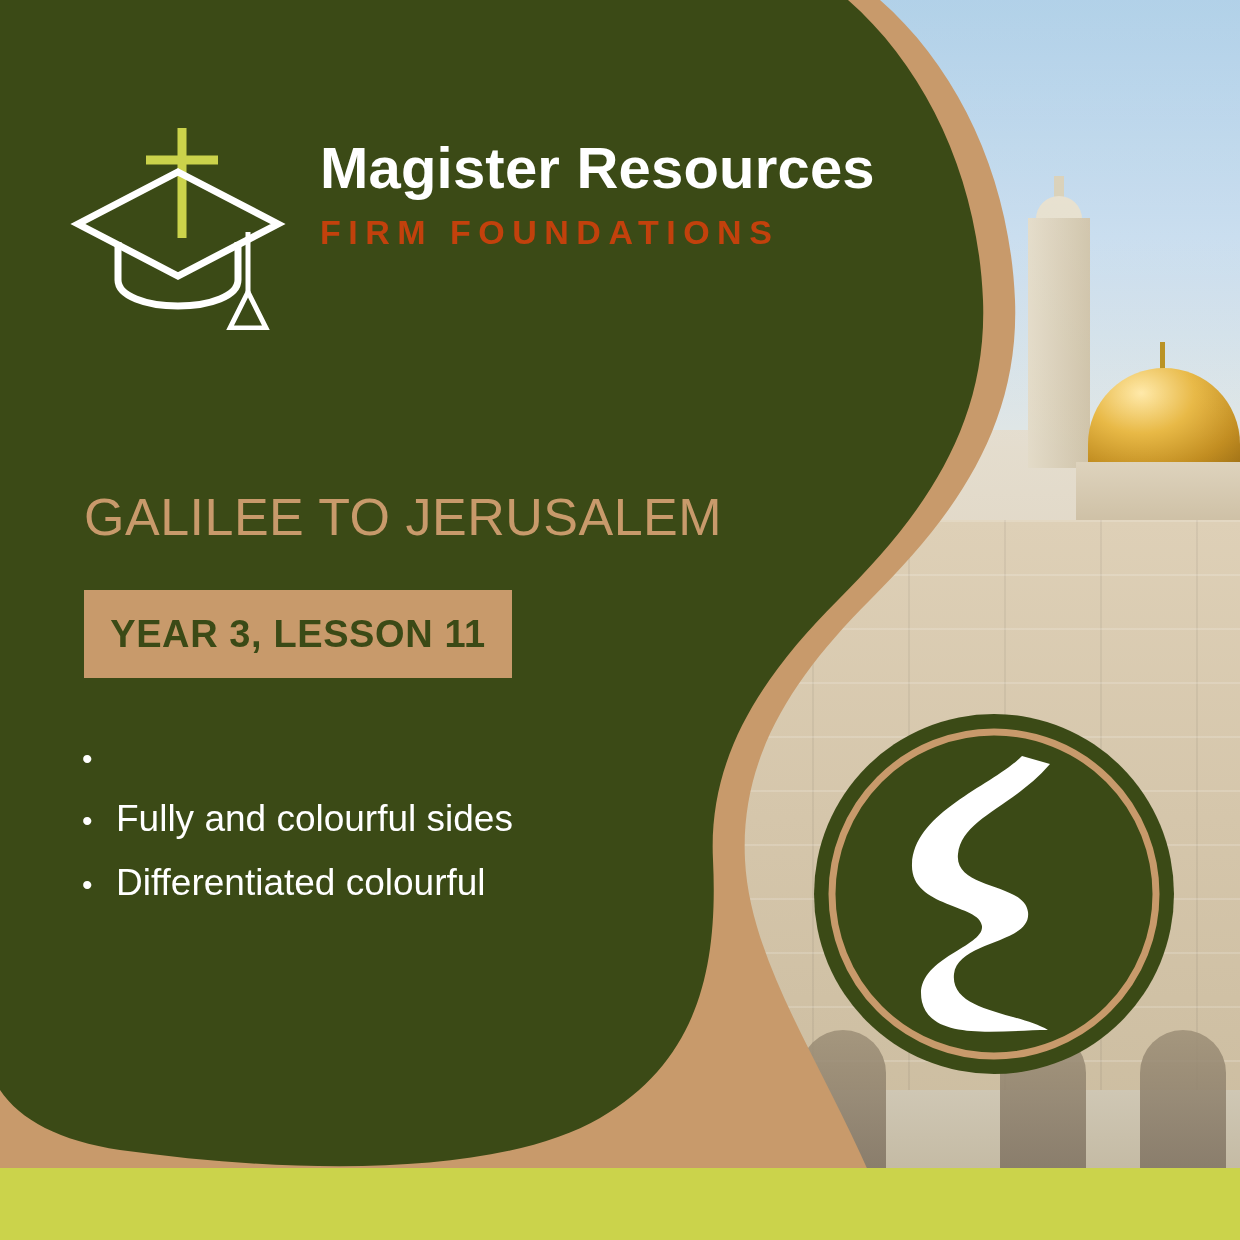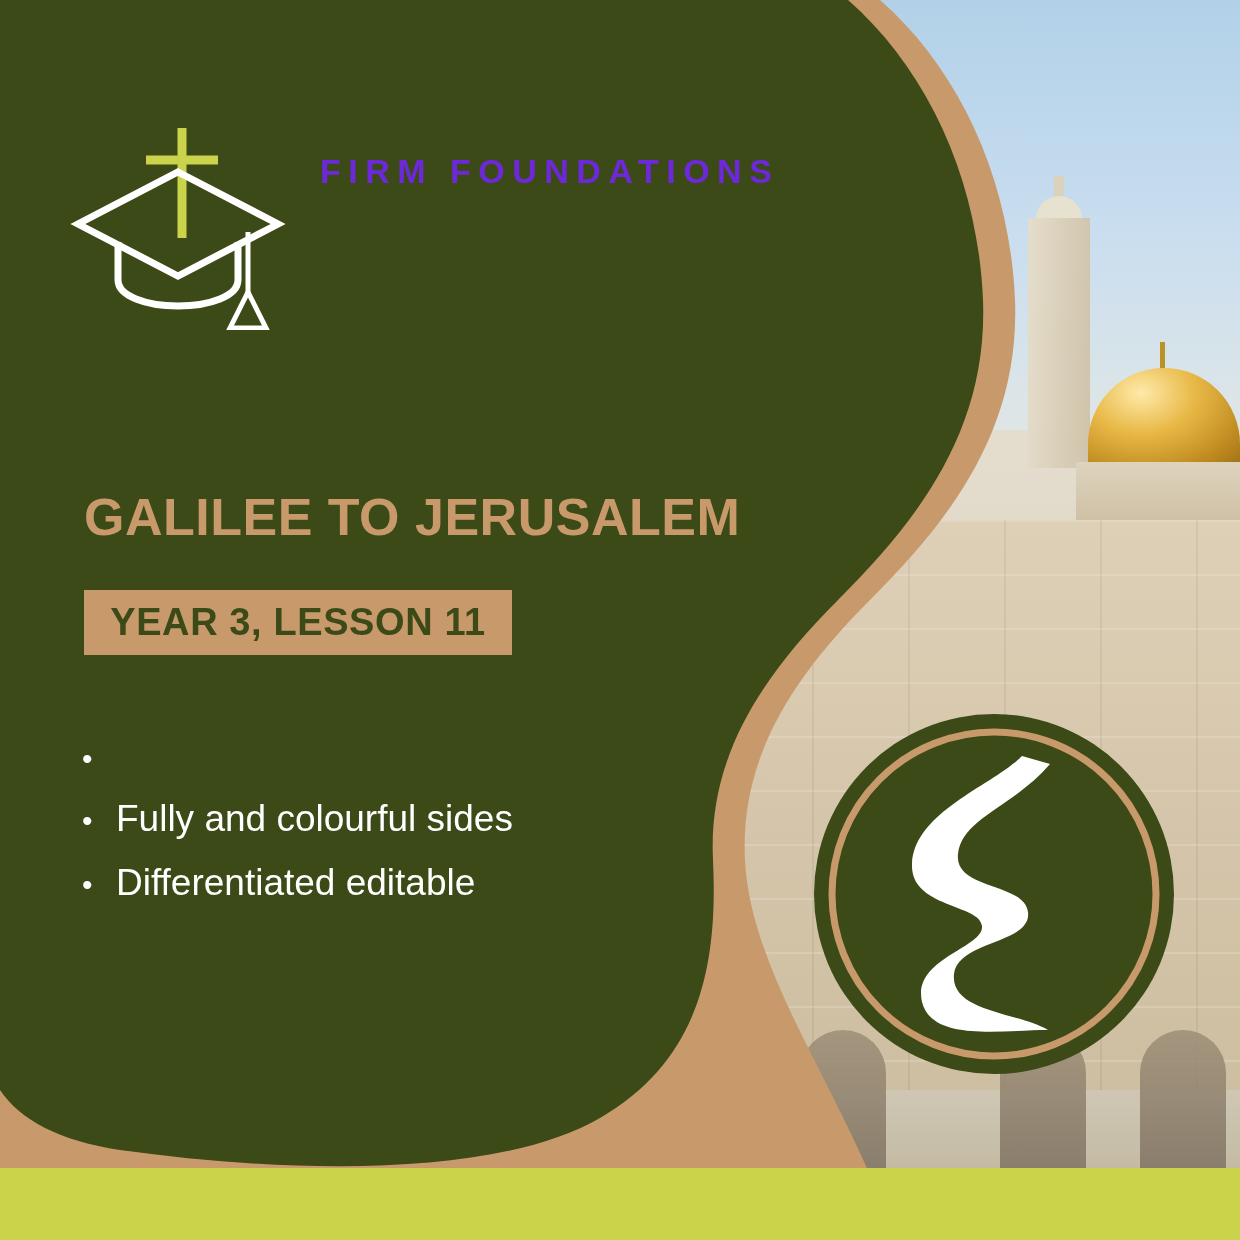--- a/index.html
+++ b/index.html
@@ -150,41 +150,41 @@
   .brand-title {
     color: #ffffff;
     font-size: 58px;
     font-weight: bold;
     letter-spacing: 0.2px;
     line-height: 1.05;
     white-space: nowrap;
   }
   .brand-sub {
     margin-top: 14px;
-    color: #6d28d9;
+    color: #c2410c;
     font-size: 34px;
     font-weight: bold;
     letter-spacing: 7.5px;
     white-space: nowrap;
   }
 
   
   .lesson-title {
     position: absolute;
     left: 84px; top: 487px;
     color: #c89a6b;
     font-size: 52px;
-    font-weight: bold;
+    font-weight: normal;
     letter-spacing: 0.5px;
     white-space: nowrap;
   }
   .lesson-badge {
     position: absolute;
     left: 84px; top: 590px;
-    width: 428px; height: 65px;
+    width: 428px; height: 88px;
     background: #c89a6b;
     display: flex;
     align-items: center;
     justify-content: center;
   }
   .lesson-badge span {
     color: #3b4a16;
     font-size: 38px;
     font-weight: bold;
     letter-spacing: 0.6px;
@@ -268,41 +268,42 @@
 
       <polygon points="108,52 208,104 108,156 8,104" fill="none" stroke="#ffffff" stroke-width="7"></polygon>
 
       <path d="M48,122 L48,160 C48,176 76,186 108,186 C140,186 168,176 168,160 L168,122" fill="none" stroke="#ffffff" stroke-width="7"></path>
 
       <path d="M178,112 L178,172" stroke="#ffffff" stroke-width="5" fill="none"></path>
 
       <polygon points="178,172 196,208 160,208" fill="none" stroke="#ffffff" stroke-width="5"></polygon>
     </svg>
     <div class="brand">
+      <div class="brand-title">Magister Resources</div>
       <div class="brand-sub">FIRM FOUNDATIONS</div>
     </div>
   </div>
 
   <div class="lesson-title">GALILEE TO JERUSALEM</div>
 
   <div class="lesson-badge">
     <span>YEAR 3, LESSON 11</span>
   </div>
 
   <div class="bullets">
     <div class="bullet">
       <span class="dot">•</span>
     </div>
     <div class="bullet">
       <span class="dot">•</span>
       <span>Fully and colourful sides</span>
     </div>
     <div class="bullet">
       <span class="dot">•</span>
-      <span>Differentiated editable</span>
+      <span>Differentiated colourful</span>
     </div>
   </div>
 
   <svg class="emblem" viewBox="0 0 364 364">
     <circle cx="182" cy="182" r="180" fill="#3b4a16"></circle>
     <circle cx="182" cy="182" r="162" fill="none" stroke="#c89a6b" stroke-width="7"></circle>
     <path d="M238,52
              C200,96 150,106 146,142
              C142,178 212,170 216,200
              C220,232 146,228 142,262

